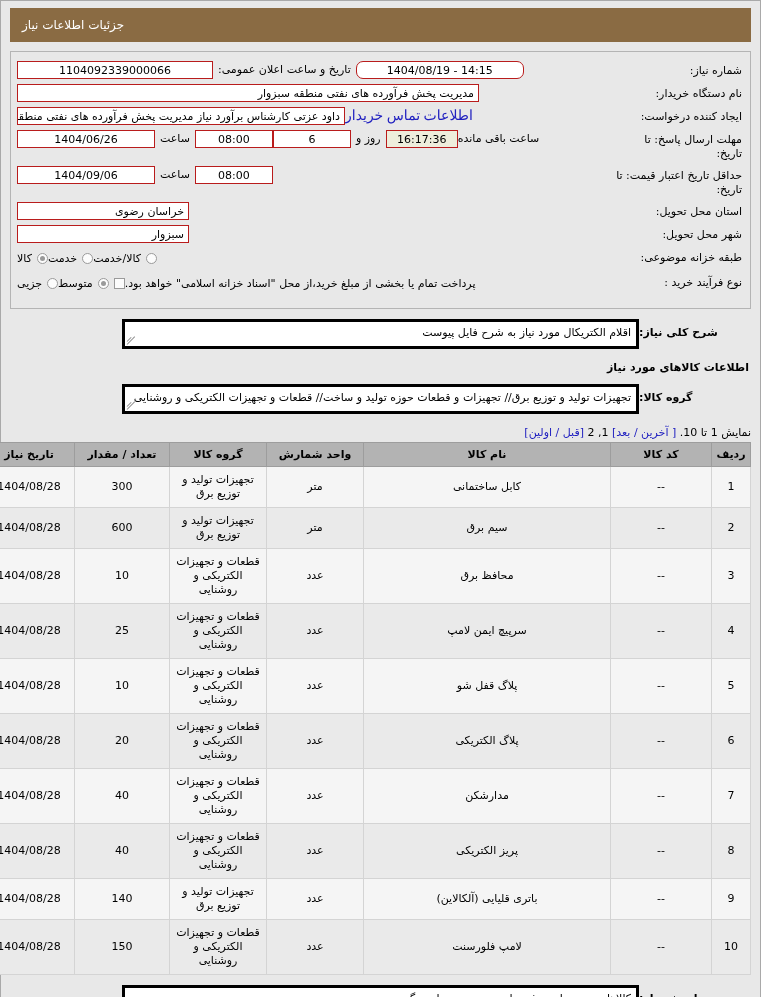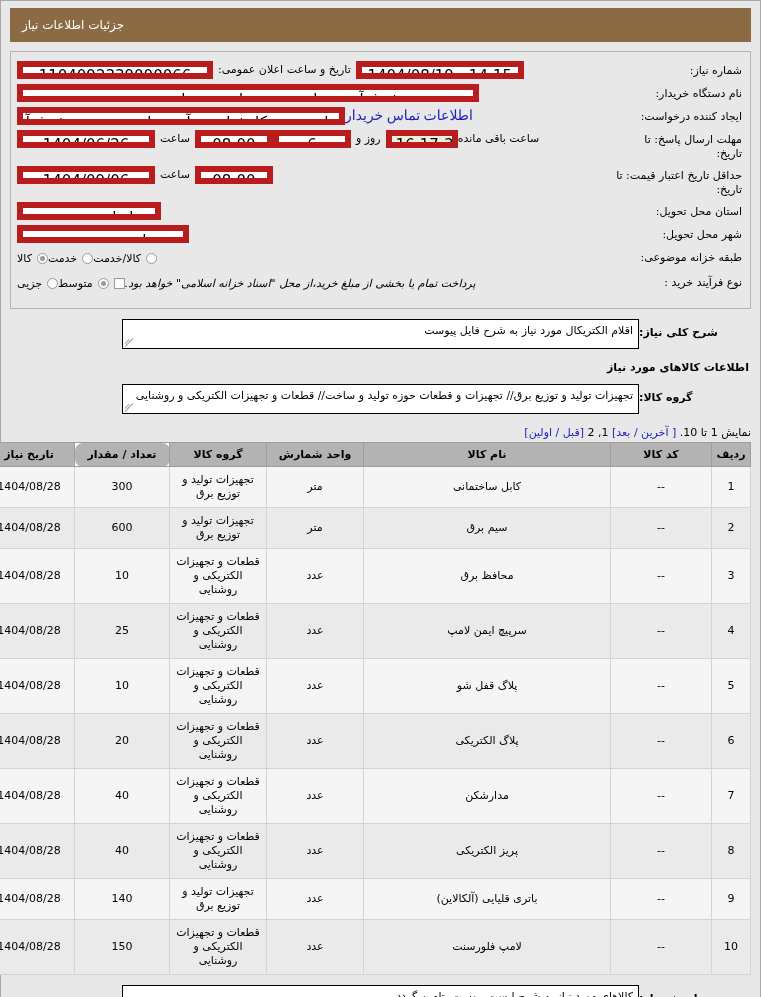--- a/index.html
+++ b/index.html
@@ -125,41 +125,41 @@
     flex: 1 1 auto;
     display: flex;
     flex-direction: row;
     align-items: center;
     justify-content: flex-end;
     gap: 0;
     flex-wrap: nowrap;
   }
   .ibox {
     background: #ffffff;
-    border: 6px solid #b91c1c;
+    border: 1px solid #b91c1c;
     height: 18px;
     line-height: 18px;
-    font-size: 15px;
+    font-size: 11px;
     padding: 0 4px;
     box-sizing: border-box;
     text-align: center;
     white-space: nowrap;
     overflow: hidden;
   }
   .ibox.rtltxt { text-align: right; }
   .ibox.num { direction: ltr; }
   .w-need   { width: 196px; }
-  .w-pub    { width: 168px; }
+  .w-pub    { width: 168px; border-radius: 7px; }
   .w-buyer  { width: 462px; }
   .w-creator{ width: 328px; }
   .w-date   { width: 138px; }
   .w-time   { width: 78px; }
   .w-days   { width: 78px; }
   .w-timer  { width: 72px; background: #eeeedc; }
-  .w-prov   { width: 144px; }
+  .w-prov   { width: 172px; }
   .w-city   { width: 172px; }
 
   .between {
     font-size: 11px;
     padding: 0 5px;
     white-space: nowrap;
     line-height: 18px;
   }
   .contact-link {
     color: #2020c0;
@@ -215,21 +215,21 @@
   .radio-item span { font-size: 11px; }
   .chk {
     width: 11px; height: 11px;
     border: 1px solid #9a9a9a;
     background: #fcfcfc;
     box-sizing: border-box;
     margin-left: 5px;
     display: inline-block;
     flex: 0 0 auto;
   }
-  .note-inline { font-size: 11px; white-space: nowrap; font-style: italic; }
+  .note-inline { font-size: 11px; white-space: nowrap; }
 
   
   .sec {
     margin: 0 9px;
     position: relative;
     z-index: 2;
   }
   .sec-row {
     display: flex;
     flex-direction: row;
@@ -243,21 +243,21 @@
     font-weight: bold;
     font-size: 11px;
     padding-top: 6px;
     padding-right: 4px;
     box-sizing: border-box;
     line-height: 15px;
   }
   .textarea {
     flex: 1 1 auto;
     background: #ffffff;
-    border: 1px solid #000000;
+    border: 3px solid #000000;
     min-height: 36px;
     font-size: 11px;
     padding: 3px 5px;
     box-sizing: border-box;
     text-align: right;
     position: relative;
     margin-left: 112px;
     line-height: 15px;
   }
   .textarea.tall { min-height: 58px; }
@@ -323,21 +323,21 @@
   }
   table.grid tr.odd  td { background: #f5f5f5; }
   table.grid tr.even td { background: #eaeaea; }
   td.num { direction: ltr; }
 
   .c-radif { width: 34px; }
   .c-code  { width: 96px; }
   .c-name  { width: 242px; }
   .c-unit  { width: 92px; }
   .c-group { width: 92px; }
-  .c-qty   { width: 90px; border-radius: 8px; }
+  .c-qty   { width: 90px; }
   .c-date  { width: 86px; }
 </style>
 </head>
 <body>
 
 <div class="watermark">
   <div class="wm-ring"></div>
   <div class="wm-arrow"></div>
   <div class="wm-text">AriaTender.net</div>
 </div>

